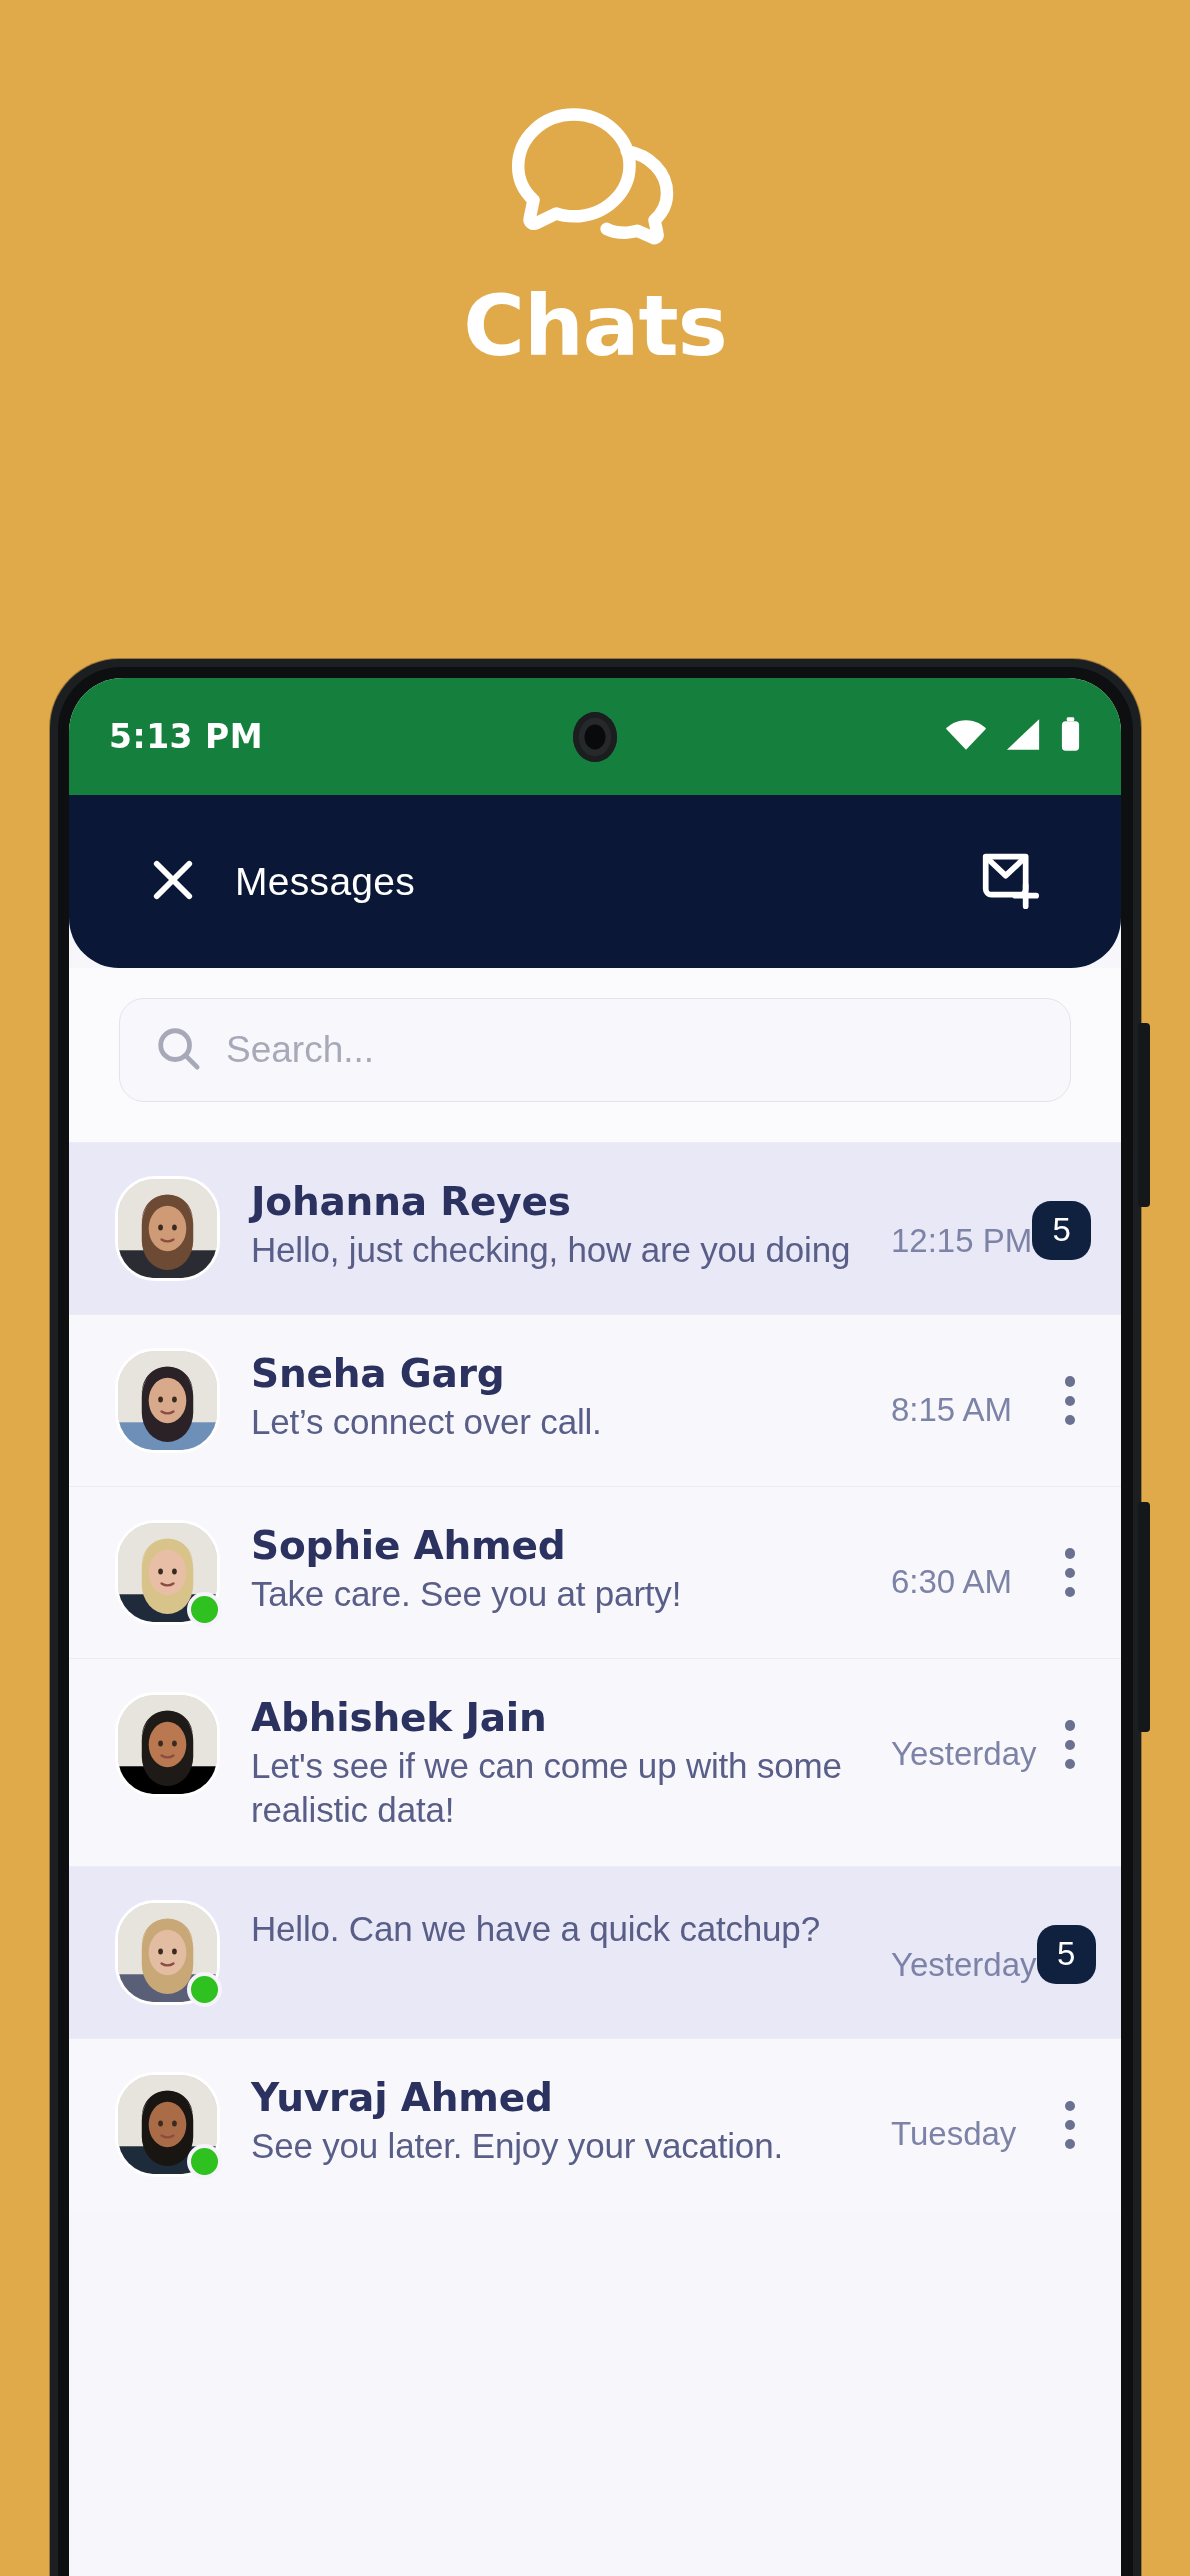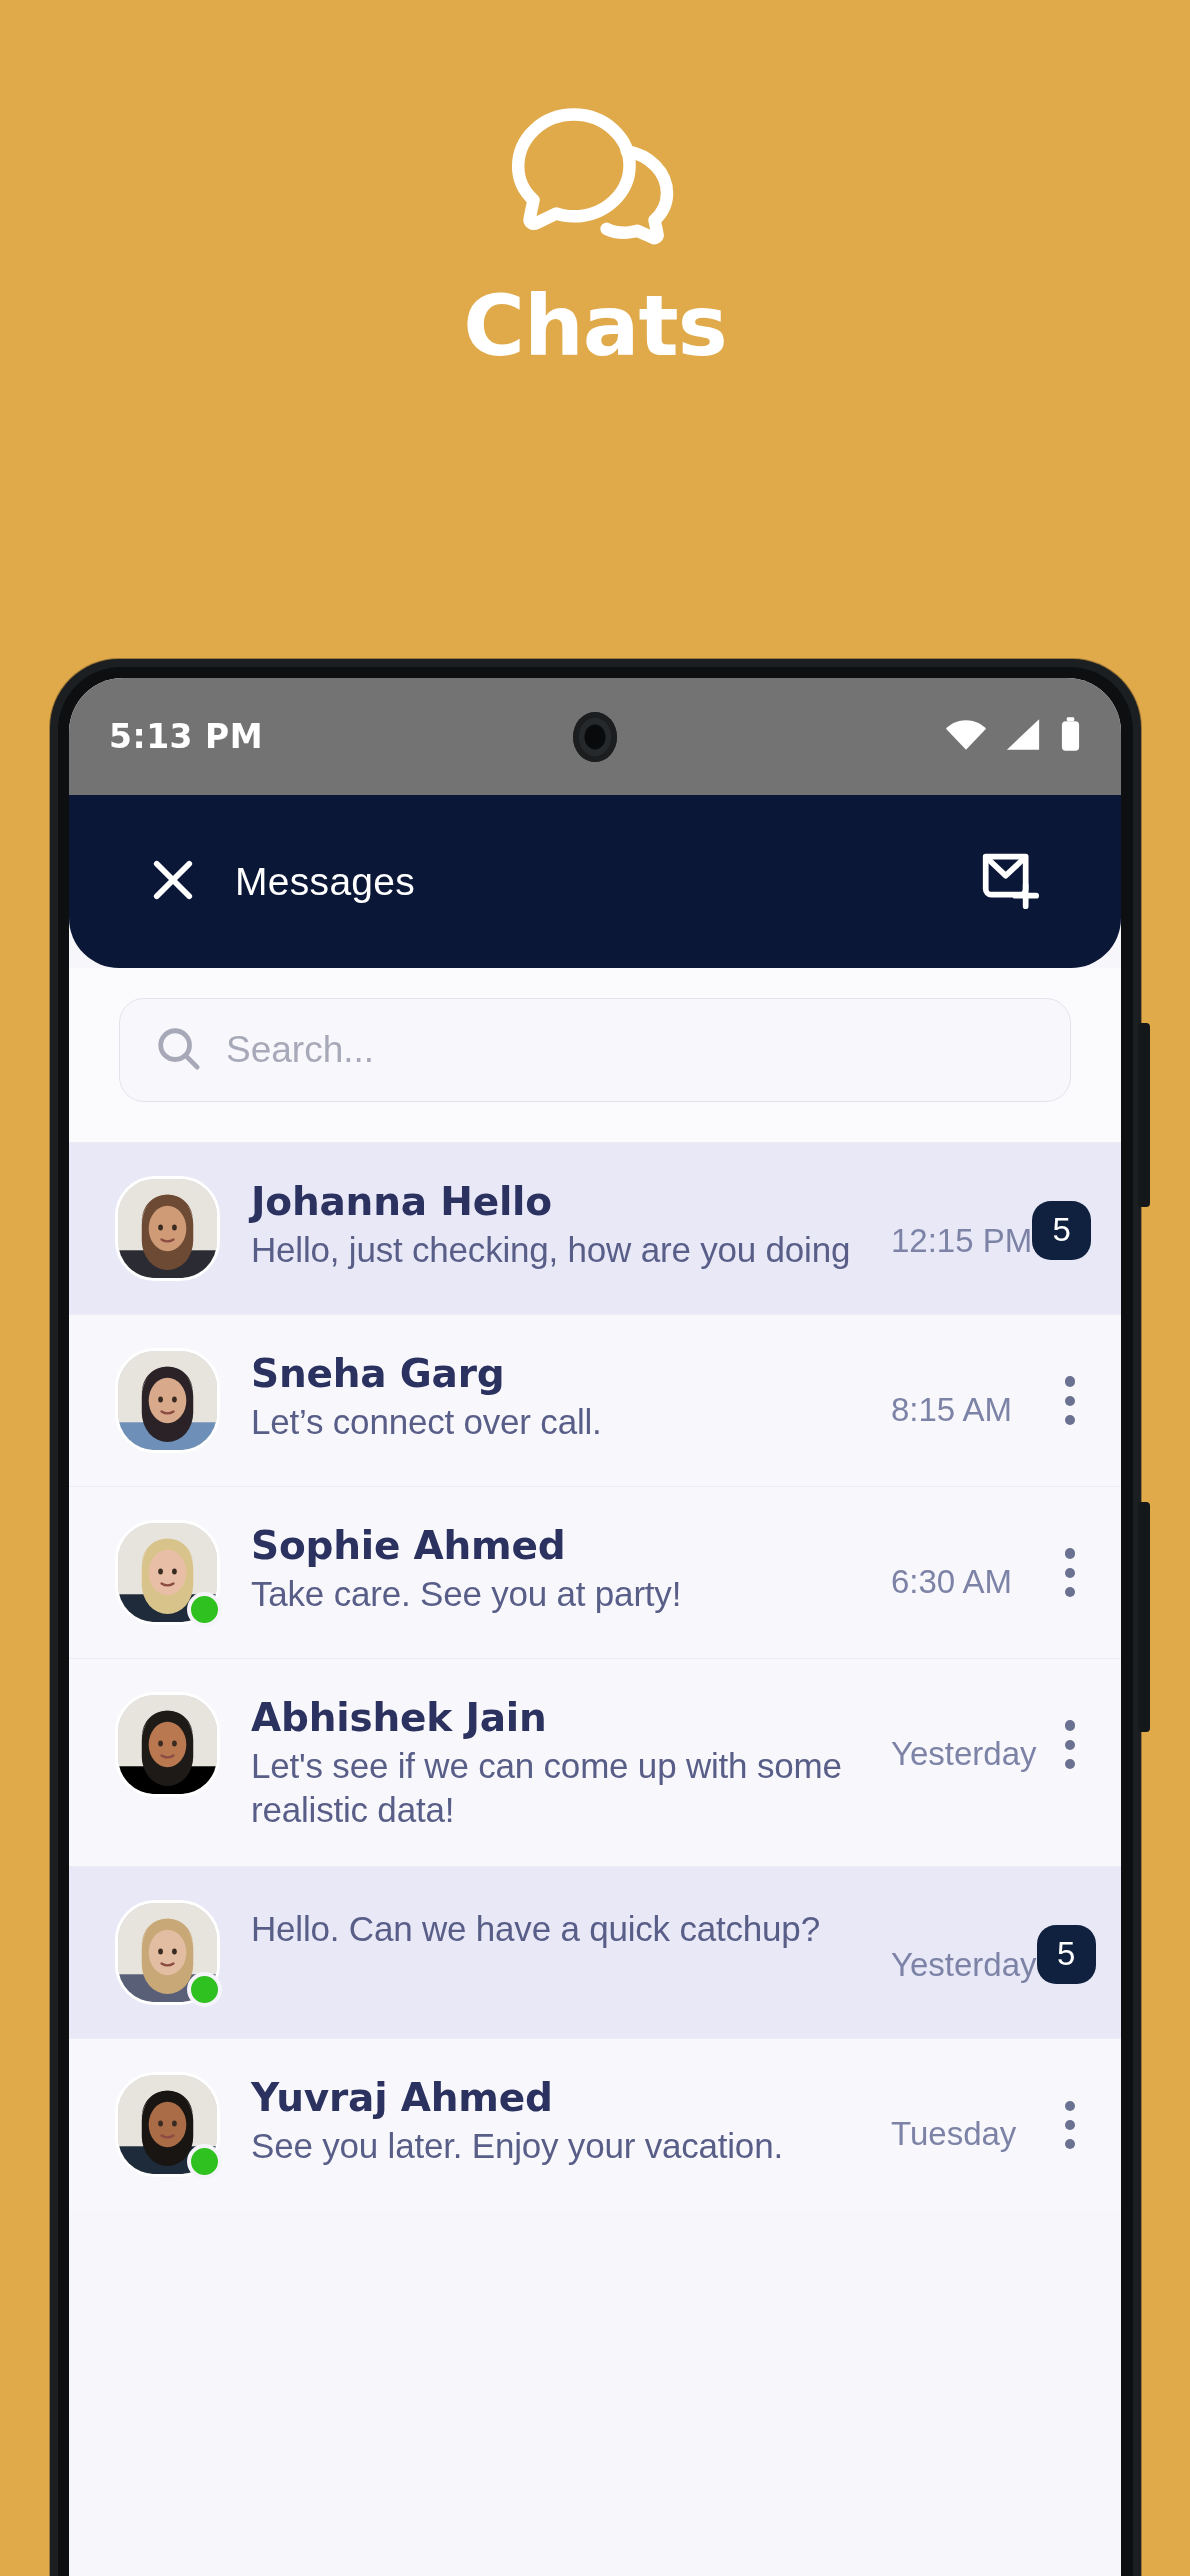--- a/index.html
+++ b/index.html
@@ -50,21 +50,21 @@
   .screen {
     position:absolute; left:19px; top:19px;
     width:1052px; height:1898px;
     background:#f7f7fb;
     border-radius:54px 54px 0 0;
     overflow:hidden;
   }
 
   
   .statusbar {
-    position:relative; height:117px; background:#737373;
+    position:relative; height:117px; background:#15803d;
     display:flex; align-items:center; padding:0 40px;justify-content:space-between;
   }
   .sb-time {
     color:#fff; font-size:33px; font-weight:600;
     font-family:"DejaVu Sans", sans-serif; letter-spacing:0.5px;
   }
   .sb-right { margin-left:auto; display:flex; align-items:center; gap:19px; }
   .punch {
     position:absolute; left:50%; top:50%;
     transform:translate(-50%,-50%);
@@ -241,21 +241,21 @@
     <ellipse cx="50" cy="50" rx="19" ry="23" fill="#cf9b77"></ellipse>
     <path d="M24 44 a26 26 0 0 1 52 0 c0 -18 -12 -28 -26 -28 s-26 10 -26 28 Z" fill="#6d4a33"></path>
     <ellipse cx="43" cy="49" rx="2.4" ry="3" fill="#3a2b22"></ellipse>
     <ellipse cx="57" cy="49" rx="2.4" ry="3" fill="#3a2b22"></ellipse>
     <path d="M44 61 q6 4 12 0" fill="none" stroke="#8c4b43" stroke-width="2.4" stroke-linecap="round"></path>
   </svg>
             </div>
 
     </div>
     <div class="chat-main">
-      <div class="chat-name">Johanna Hello</div>
+      <div class="chat-name">Johanna Reyes</div>
       <div class="chat-msg">Hello, just checking, how are you doing</div>
     </div>
     <div class="chat-meta">
       <div class="chat-time">12:15 PM</div>
       <div class="meta-bottom">
         <span class="badge">5</span>
         <span class="kebab">
                 <i></i>
                 <i></i>
                 <i></i>

